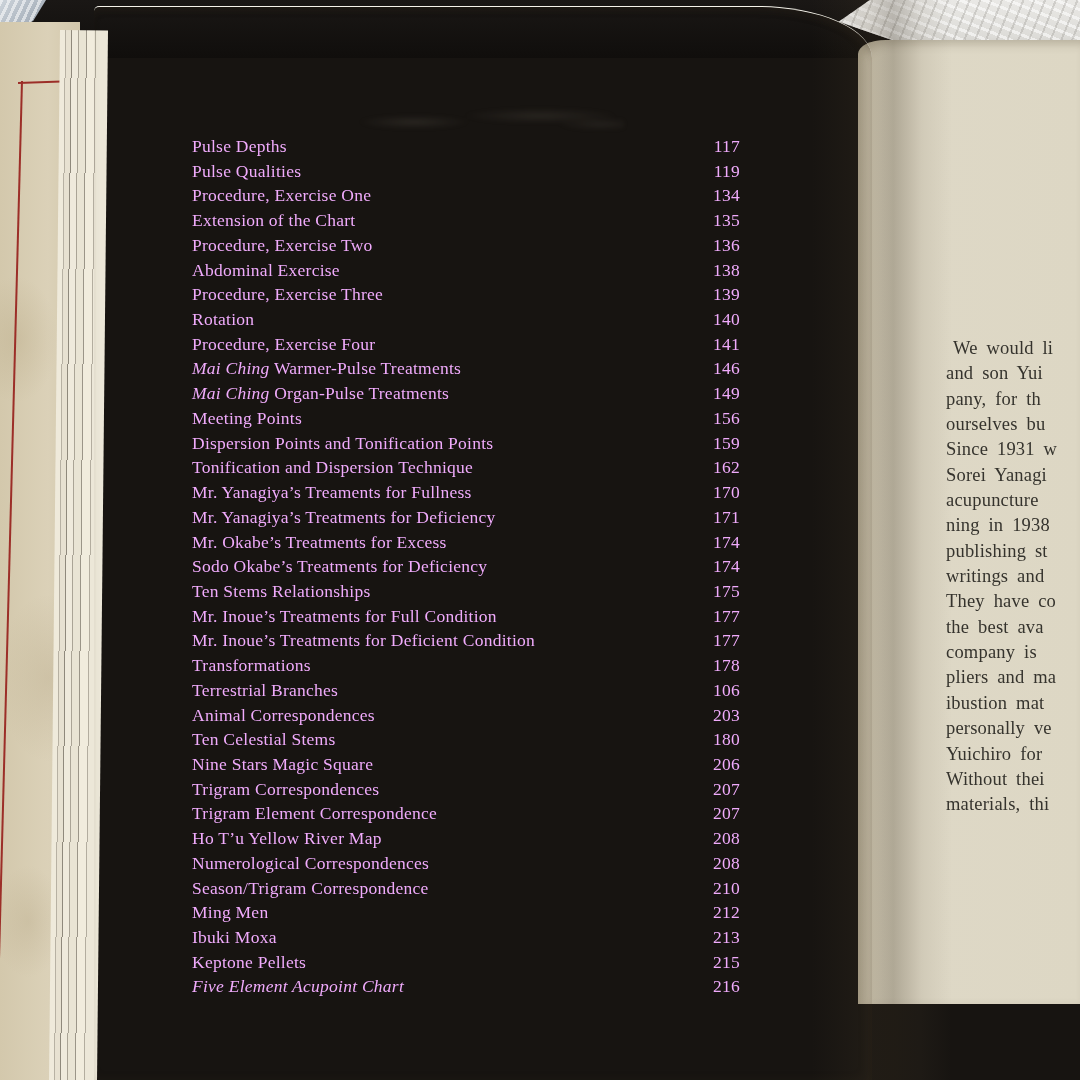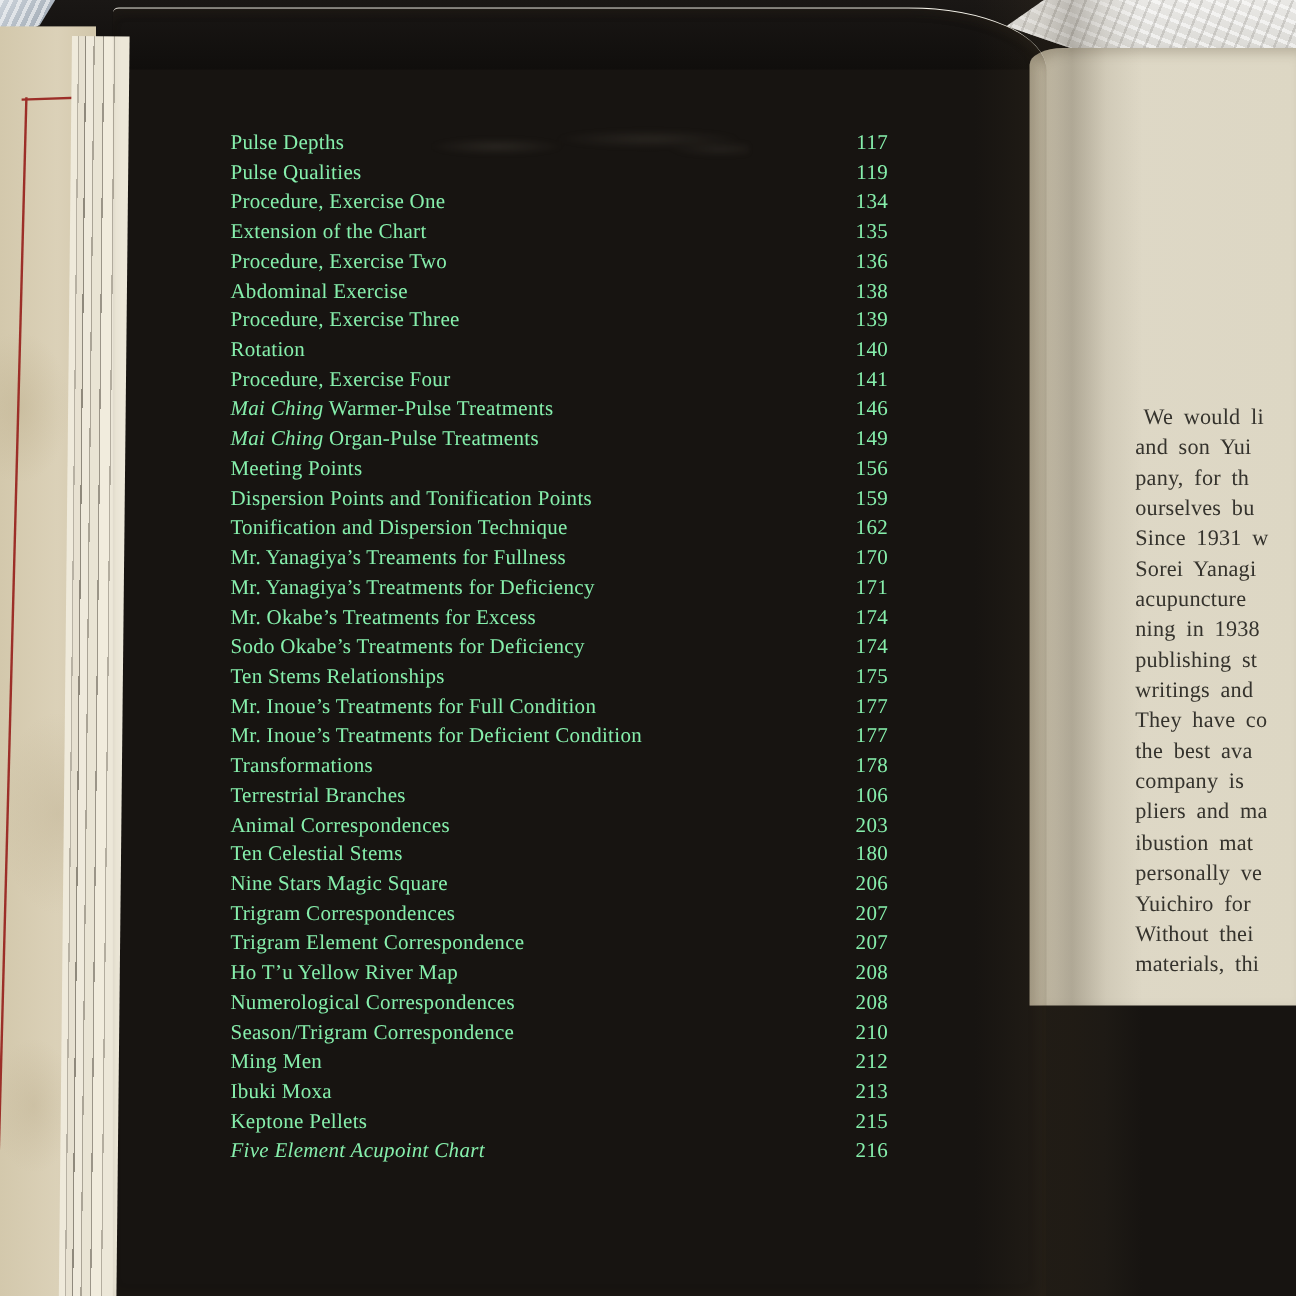--- a/index.html
+++ b/index.html
@@ -50,21 +50,21 @@
       repeating-linear-gradient(to right,
         #efeadb 0 5px, #b7b1a3 5px 6px,
         #e7e1d1 6px 11px, #8f897c 11px 12px,
         #efeadc 12px 18px, #aaa496 18px 19px,
         #e9e4d4 19px 26px, #9b9588 26px 27px,
         #f1ecdd 27px 35px, #b3ad9f 35px 36px,
         #ece7d8 36px 48px);
   }
   
   .right-page{
-    position:absolute;left:858px;top:40px;width:222px;height:798px;
+    position:absolute;left:858px;top:40px;width:222px;height:964px;
     border-radius:28px 0 0 0 / 14px 0 0 0;
     background:linear-gradient(to right,#c9c1ab 0%,#d6cfbb 10%,#ded8c6 30%,#ddd7c4 100%);
     box-shadow:inset 6px 4px 10px rgba(70,58,38,.25);
   }
   .right-text{
     position:absolute;left:88px;top:296px;width:360px;
     color:#35332d;font-size:18.5px;line-height:25.35px;word-spacing:4px;letter-spacing:.2px;
   }
   .rline{white-space:nowrap;}
   .rline:first-child{padding-left:7px;}
@@ -82,26 +82,26 @@
   .smudge{
     position:absolute;left:230px;top:92px;width:300px;height:42px;
     background:
       radial-gradient(80px 10px at 30% 55%, rgba(110,104,92,.22), rgba(0,0,0,0) 70%),
       radial-gradient(110px 11px at 72% 40%, rgba(110,104,92,.20), rgba(0,0,0,0) 70%),
       radial-gradient(60px 9px at 92% 60%, rgba(110,104,92,.16), rgba(0,0,0,0) 70%);
     filter:blur(2px);
   }
   .toc{
     position:absolute;left:98px;top:101px;width:548px;
-    color:#86efac;font-size:17.5px;letter-spacing:.25px;
+    color:#f0abfc;font-size:17.5px;letter-spacing:.25px;
   }
   .trow{display:flex;justify-content:space-between;align-items:baseline;height:24.72px;white-space:nowrap;}
   .ttitle{}
   .ttitle .it{font-style:italic;}
-  .tpage{text-align:right;min-width:46px;}
+  .tpage{text-align:right;min-width:46px;margin-top:28px;}
   
   .gutter{
     position:absolute;left:812px;top:0;width:140px;height:1080px;pointer-events:none;
     background:linear-gradient(to right,
       rgba(90,75,50,0) 0%, rgba(90,75,50,.14) 40%,
       rgba(58,48,32,.26) 58%, rgba(90,78,56,.10) 78%, rgba(0,0,0,0) 100%);
   }
 </style>
 </head>
 <body>

